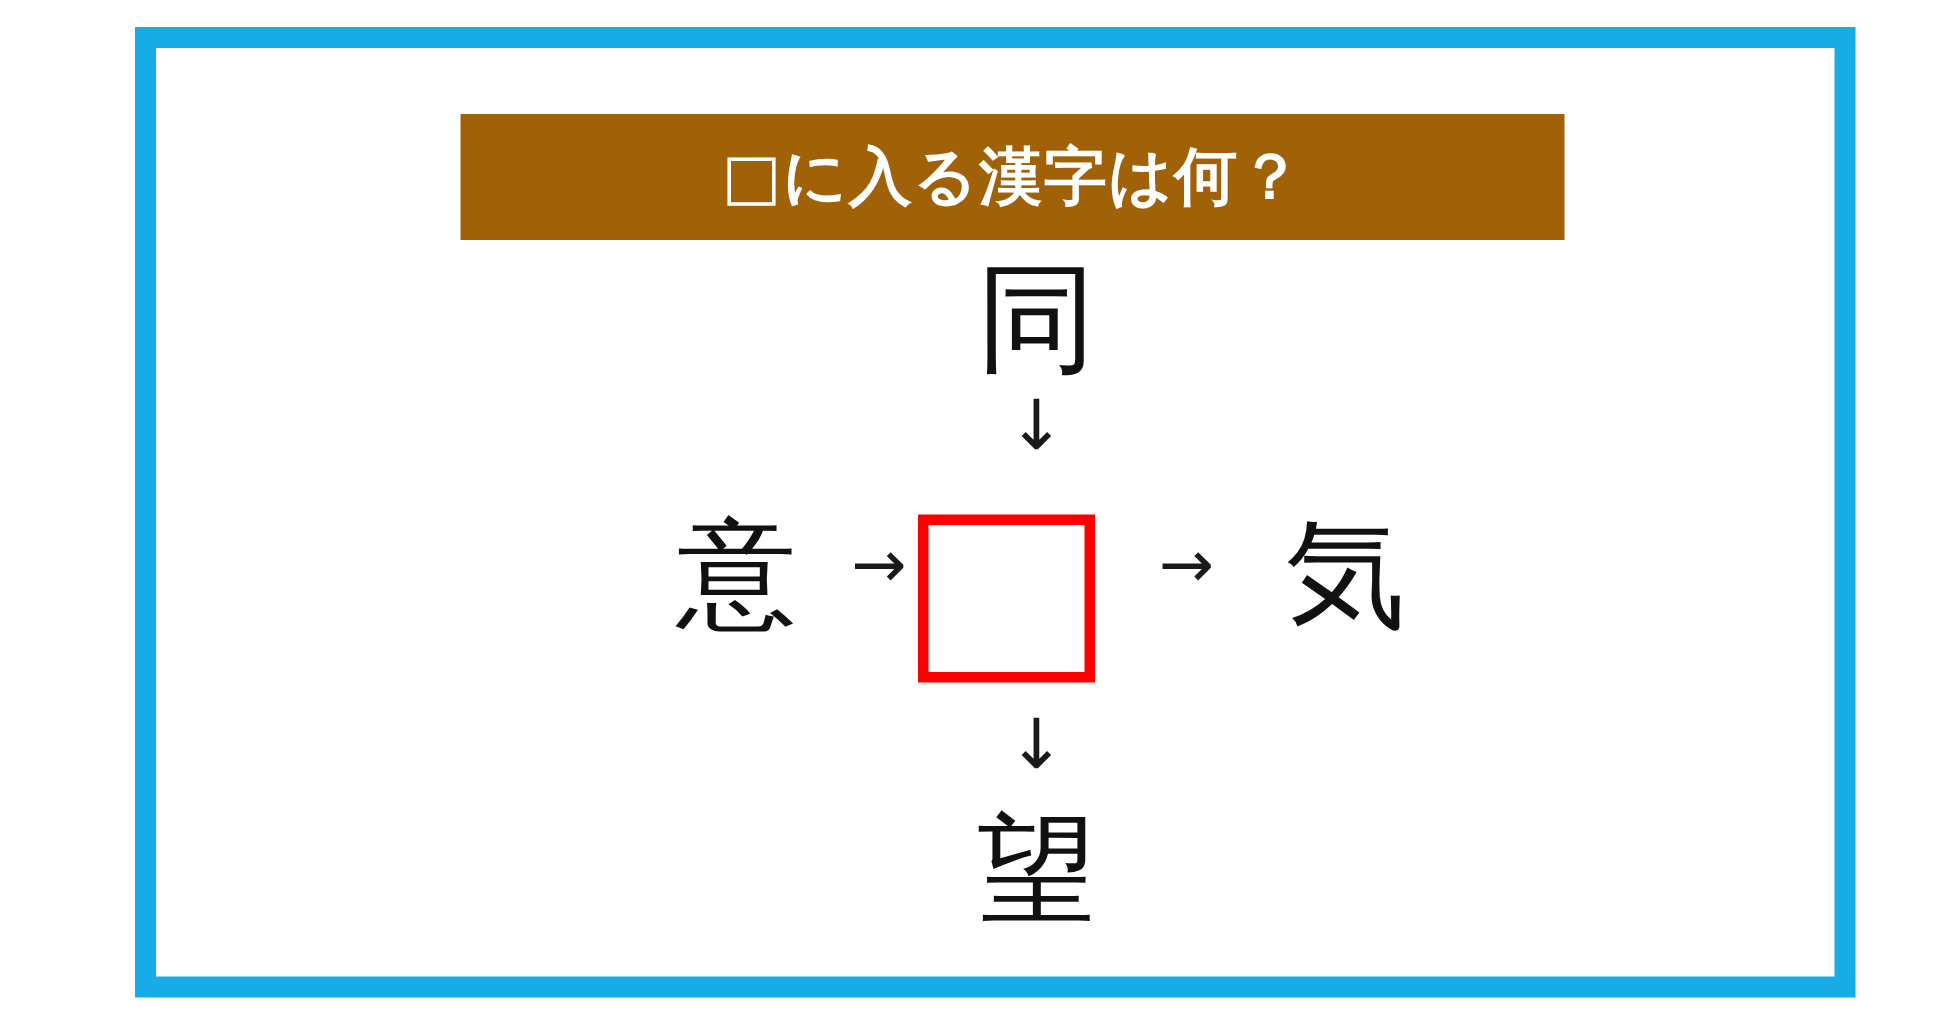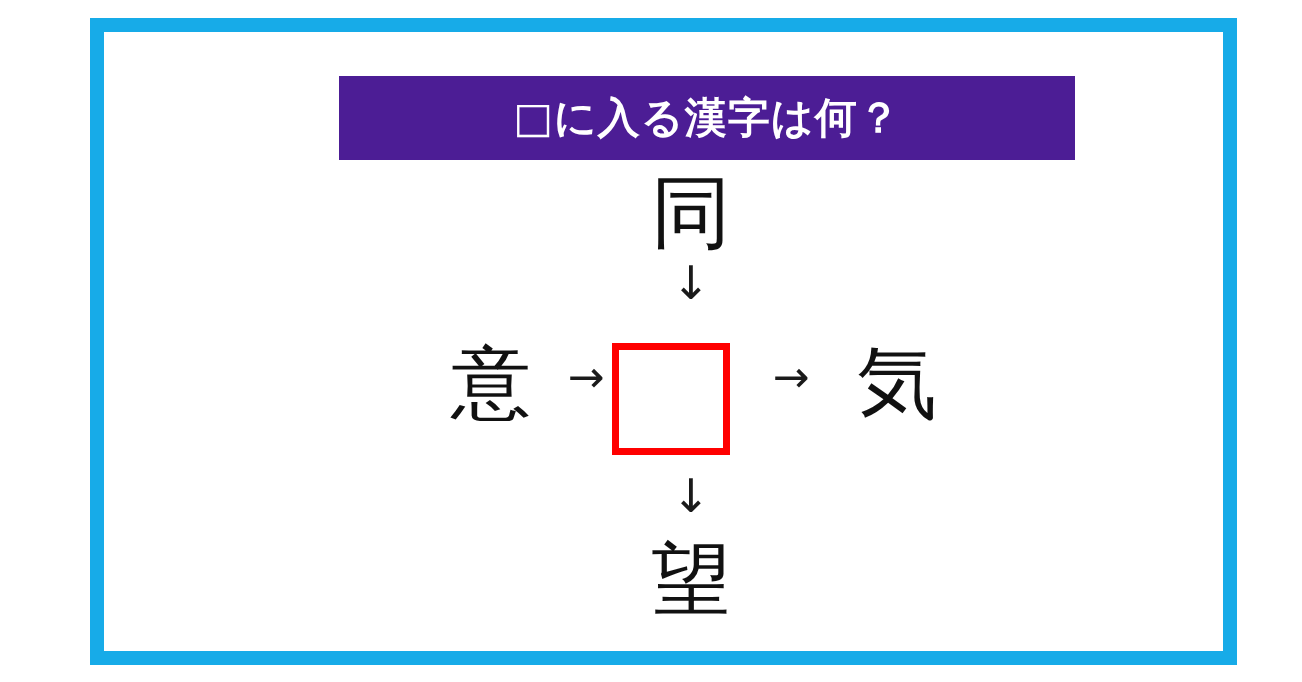--- a/index.html
+++ b/index.html
@@ -31,25 +31,24 @@
     background: #ffffff;
   }
 
   
   #banner {
     position: absolute;
     left: 307px;
     top: 76px;
     width: 736px;
     height: 84px;
-    background: #4c1d95;
+    background: #a16207;
     display: flex;
     align-items: center;
     justify-content: center;
-    margin-left: 32px;
   }
   #banner-text {
     color: #ffffff;
     font-size: 42px;
     font-weight: bold;
     letter-spacing: 1px;
     line-height: 1;
     white-space: nowrap;
     font-family: "DejaVu Sans", "Liberation Sans", sans-serif;
   }

